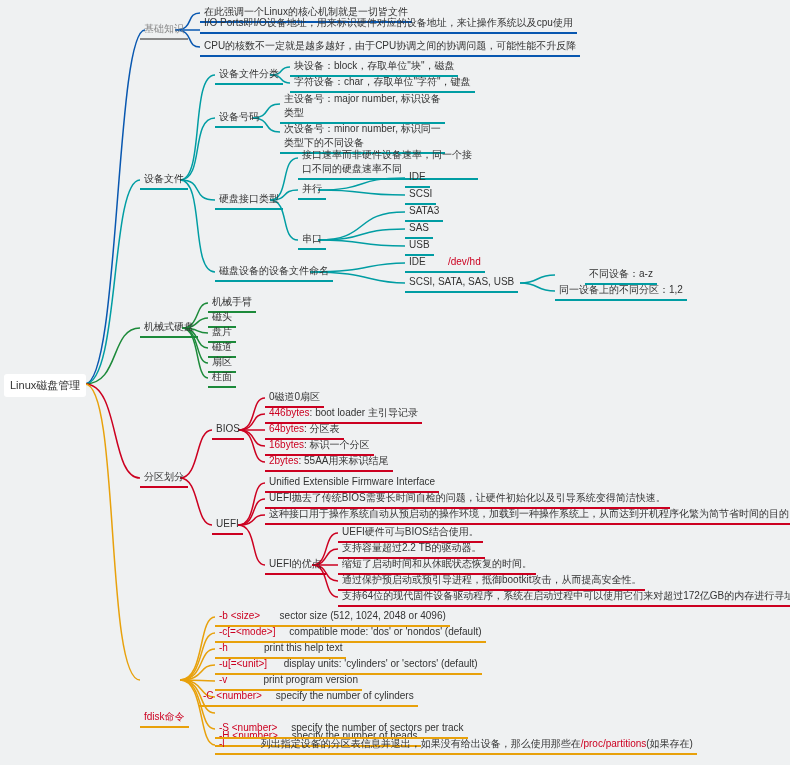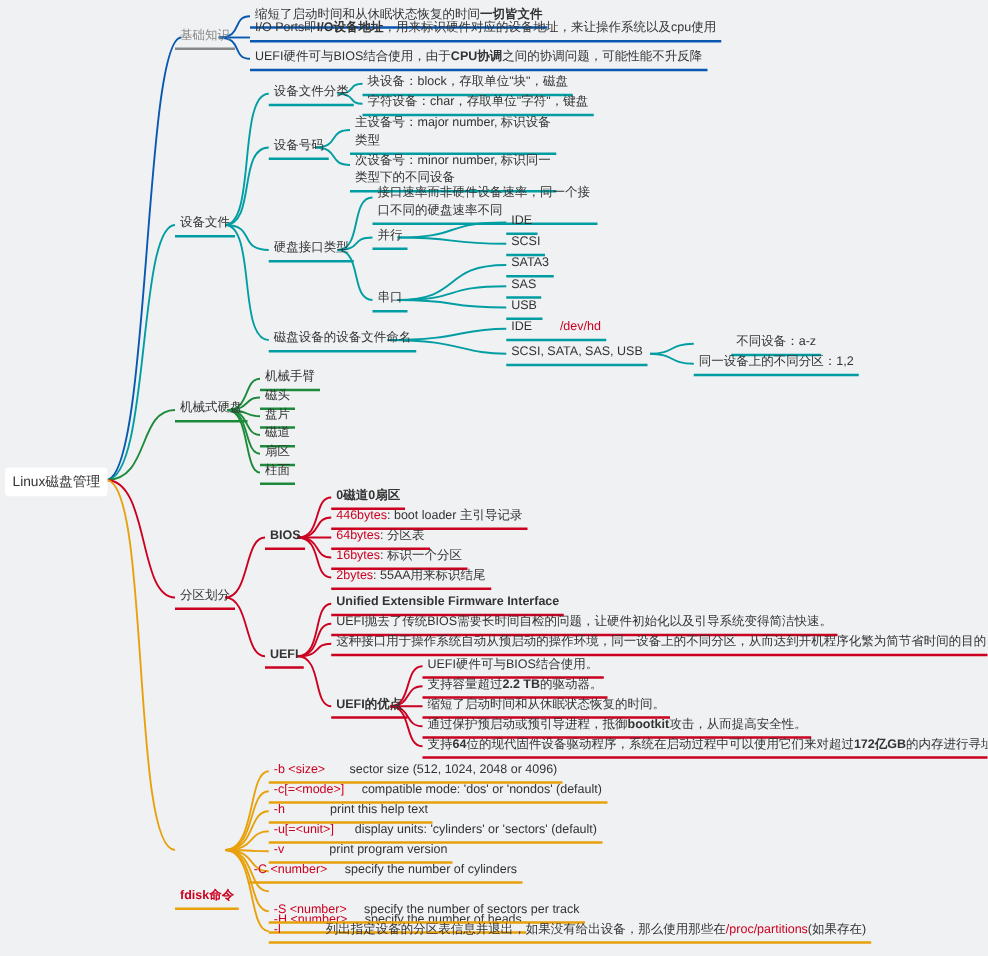--- a/index.html
+++ b/index.html
@@ -32,21 +32,21 @@
     border-bottom: 2px solid currentColor;
     line-height: 14px;
   }
   .node-text { color: #333; }
   .gray { color: #888; }
   .blue { color: #0857b0; }
   .cyan { color: #009da3; }
   .green { color: #1c8a3a; }
   .red { color: #cc0020; }
   .orange { color: #e8a10b; }
-  .bold { font-weight: bold; margin-top: 32px; }
+  .bold { font-weight: normal; margin-top: 32px; }
   svg.edges {
     position: absolute;
     left: 0; top: 0;
     width: 790px; height: 765px;
     pointer-events: none;
   }
   path {
     fill: none;
     stroke-width: 1.5;
   }
@@ -125,23 +125,23 @@
   <path d="M 180 680 C 205 680 198 681 215 681" stroke="#e8a10b"></path>
   <path d="M 180 680 C 205 680 198 697 215 697" stroke="#e8a10b"></path>
   <path d="M 180 680 C 205 680 198 713 215 713" stroke="#e8a10b"></path>
   <path d="M 180 680 C 205 680 198 729 215 729" stroke="#e8a10b"></path>
   <path d="M 180 680 C 205 680 198 745 215 745" stroke="#e8a10b"></path>
 </svg>
 
 <div class="root">Linux磁盘管理</div>
 
 <div class="node gray" style="left:140px;top:20px"><span class="node-text gray">基础知识</span></div>
-<div class="node blue" style="left:200px;top:3px"><span class="node-text">缩短了启动时间和从休眠状态恢复的时间</span><span class="node-text bold">一切皆文件</span></div>
+<div class="node blue" style="left:200px;top:3px"><span class="node-text">在此强调一个Linux的核心机制就是</span><span class="node-text bold">一切皆文件</span></div>
 <div class="node blue" style="left:200px;top:14px"><span class="node-text">I/O Ports即</span><span class="node-text bold">I/O设备地址</span><span class="node-text">，用来标识硬件对应的设备地址，来让操作系统以及cpu使用</span></div>
-<div class="node blue" style="left:200px;top:37px"><span class="node-text">UEFI硬件可与BIOS结合使用，由于</span><span class="node-text bold">CPU协调</span><span class="node-text">之间的协调问题，可能性能不升反降</span></div>
+<div class="node blue" style="left:200px;top:37px"><span class="node-text">CPU的核数不一定就是越多越好，由于</span><span class="node-text bold">CPU协调</span><span class="node-text">之间的协调问题，可能性能不升反降</span></div>
 
 <div class="node cyan" style="left:140px;top:170px"><span class="node-text">设备文件</span></div>
 <div class="node cyan" style="left:215px;top:65px"><span class="node-text">设备文件分类</span></div>
 <div class="node cyan" style="left:290px;top:57px"><span class="node-text">块设备：block，存取单位"块"，磁盘</span></div>
 <div class="node cyan" style="left:290px;top:73px"><span class="node-text">字符设备：char，存取单位"字符"，键盘</span></div>
 
 <div class="node cyan" style="left:215px;top:108px"><span class="node-text">设备号码</span></div>
 <div class="node cyan" style="left:280px;top:90px;width:165px;white-space:normal"><span class="node-text">主设备号：major number, 标识设备类型</span></div>
 <div class="node cyan" style="left:280px;top:120px;width:165px;white-space:normal"><span class="node-text">次设备号：minor number, 标识同一类型下的不同设备</span></div>
 
@@ -173,21 +173,21 @@
 <div class="node red" style="left:212px;top:420px"><span class="node-text bold">BIOS</span></div>
 <div class="node red" style="left:265px;top:388px"><span class="node-text bold">0磁道0扇区</span></div>
 <div class="node red" style="left:265px;top:404px"><span style="color:#cc0020">446bytes</span><span class="node-text">: boot loader 主引导记录</span></div>
 <div class="node red" style="left:265px;top:420px"><span style="color:#cc0020">64bytes</span><span class="node-text">: 分区表</span></div>
 <div class="node red" style="left:265px;top:436px"><span style="color:#cc0020">16bytes</span><span class="node-text">: 标识一个分区</span></div>
 <div class="node red" style="left:265px;top:452px"><span style="color:#cc0020">2bytes</span><span class="node-text">: 55AA用来标识结尾</span></div>
 
 <div class="node red" style="left:212px;top:515px"><span class="node-text bold">UEFI</span></div>
 <div class="node red" style="left:265px;top:473px"><span class="node-text bold">Unified Extensible Firmware Interface</span></div>
 <div class="node red" style="left:265px;top:489px"><span class="node-text">UEFI抛去了传统BIOS需要长时间自检的问题，让硬件初始化以及引导系统变得简洁快速。</span></div>
-<div class="node red" style="left:265px;top:505px"><span class="node-text">这种接口用于操作系统自动从预启动的操作环境，同一设备上的不同分区，从而达到开机程序化繁为简节省时间的目的</span></div>
+<div class="node red" style="left:265px;top:505px"><span class="node-text">这种接口用于操作系统自动从预启动的操作环境，加载到一种操作系统上，从而达到开机程序化繁为简节省时间的目的</span></div>
 <div class="node red" style="left:265px;top:555px"><span class="node-text bold">UEFI的优点</span></div>
 <div class="node red" style="left:338px;top:523px"><span class="node-text">UEFI硬件可与BIOS结合使用。</span></div>
 <div class="node red" style="left:338px;top:539px"><span class="node-text">支持容量超过</span><span class="node-text bold">2.2 TB</span><span class="node-text">的驱动器。</span></div>
 <div class="node red" style="left:338px;top:555px"><span class="node-text">缩短了启动时间和从休眠状态恢复的时间。</span></div>
 <div class="node red" style="left:338px;top:571px"><span class="node-text">通过保护预启动或预引导进程，抵御</span><span class="node-text bold">bootkit</span><span class="node-text">攻击，从而提高安全性。</span></div>
 <div class="node red" style="left:338px;top:587px"><span class="node-text">支持</span><span class="node-text bold">64</span><span class="node-text">位的现代固件设备驱动程序，系统在启动过程中可以使用它们来对超过</span><span class="node-text bold">172亿GB</span><span class="node-text">的内存进行寻址。</span></div>
 
 <div class="node orange" style="left:140px;top:708px"><span style="color:#cc0020" class="bold">fdisk命令</span></div>
 <div class="node orange" style="left:215px;top:607px"><span style="color:#cc0020">-b &lt;size&gt;</span>&nbsp;&nbsp;&nbsp;&nbsp;&nbsp;&nbsp;&nbsp;<span class="node-text">sector size (512, 1024, 2048 or 4096)</span></div>
 <div class="node orange" style="left:215px;top:623px"><span style="color:#cc0020">-c[=&lt;mode&gt;]</span>&nbsp;&nbsp;&nbsp;&nbsp;&nbsp;<span class="node-text">compatible mode: 'dos' or 'nondos' (default)</span></div>

